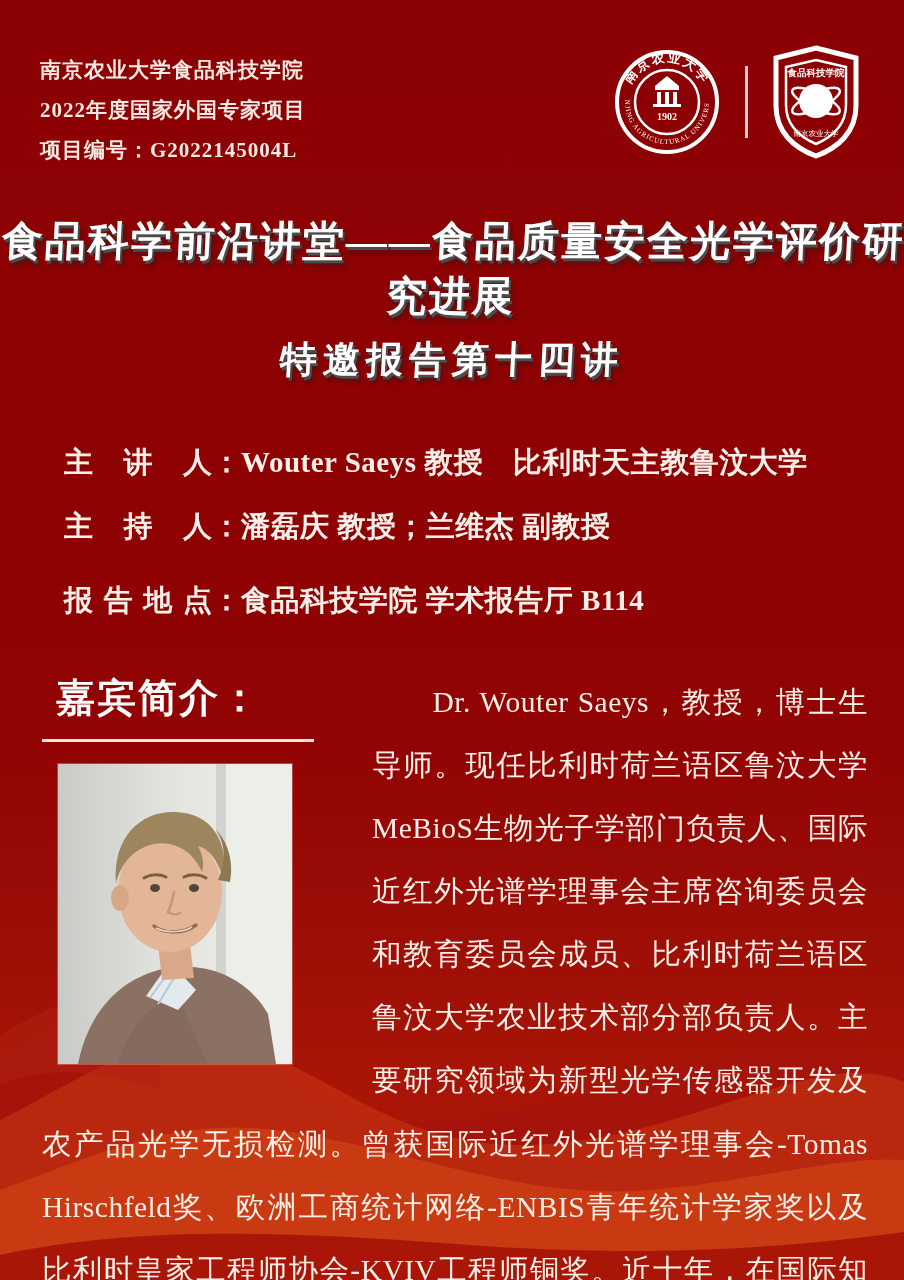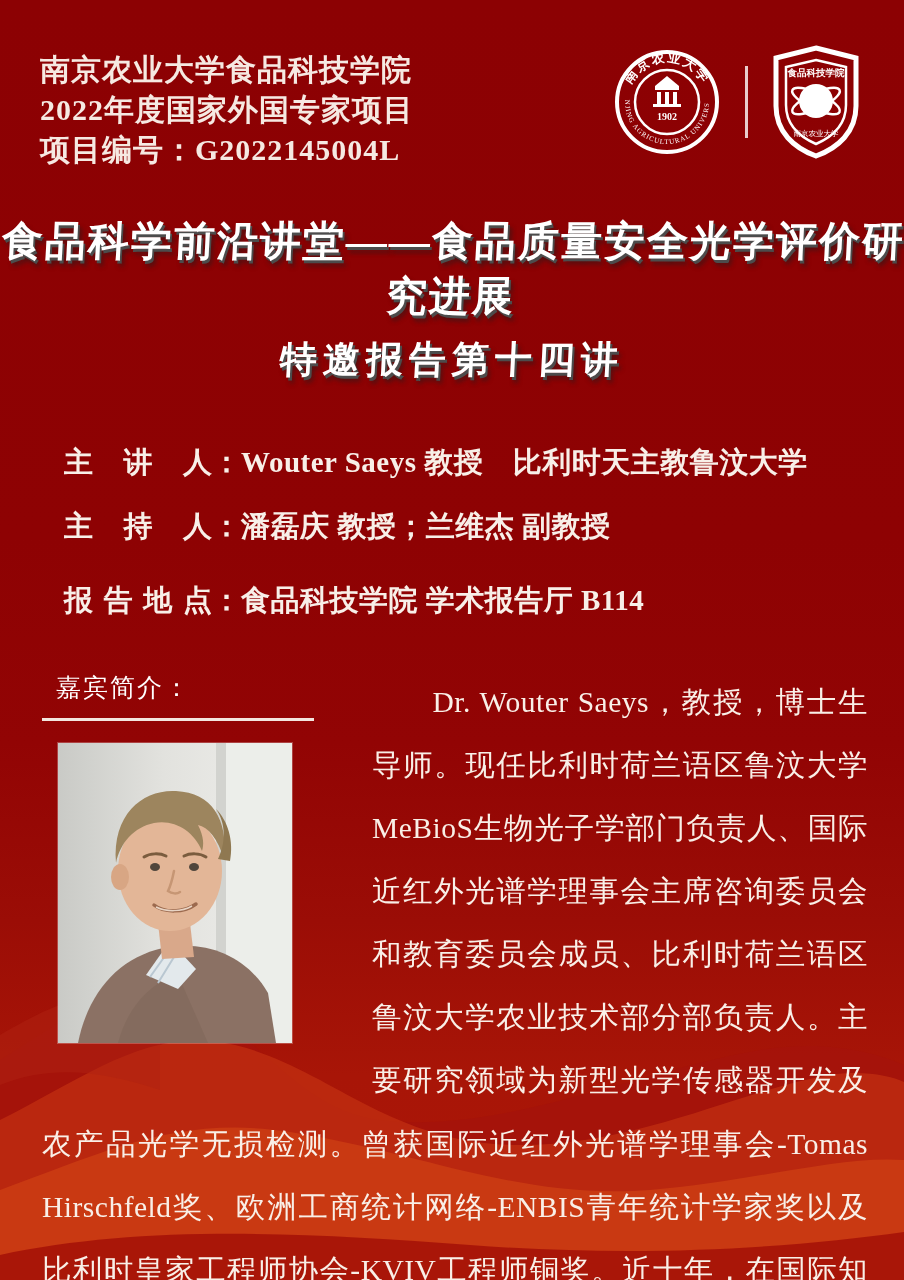--- a/index.html
+++ b/index.html
@@ -12,21 +12,21 @@
     background:linear-gradient(180deg,
       #8c0103 0%, #8e0203 42%, #920404 58%,
       #9b0d06 72%, #a81507 84%, #ab1607 100%);
   }
   .bg-waves { position:absolute; left:0; bottom:0; width:904px; height:420px; z-index:0; pointer-events:none; }
   .content { position:relative; z-index:2; }
 
   
   .header { display:flex; justify-content:space-between; align-items:flex-start; padding:50px 42px 0 40px; }
   .project-info {
-    font-size:30px; font-weight:bold; line-height:40px;
+    font-size:21px; font-weight:bold; line-height:40px;
     white-space:pre-line; letter-spacing:1px; color:#f6e9e2;
   }
   .logos { display:flex; align-items:center; gap:22px; margin-top:-6px; }
   .logo-divider { width:3px; height:72px; background:rgba(255,255,255,.8); }
 
   
   .title-block { text-align:center; margin-top:44px; line-height:1.35; }
   .title-line1 {
     font-size:41px; font-weight:bold; color:#ffffff; letter-spacing:2px;
     text-shadow:2px 3px 0 #4c4c4c, 4px 6px 4px rgba(30,30,30,.55);
@@ -47,21 +47,21 @@
     text-align:justify; text-align-last:justify; text-justify:inter-character;
   }
   .row-content { letter-spacing:.5px; }
   .row-content.multiline { white-space:pre-line; line-height:1.55; }
   .row.gap-lg { margin-top:34px; }
 
   
   .bio { margin:50px 36px 0 42px; }
   .bio-left { float:left; width:292px; margin-right:38px; }
   .bio-heading {
-    font-size:25px; font-weight:normal; letter-spacing:2px; color:#fff;
+    font-size:39px; font-weight:bold; letter-spacing:2px; color:#fff;
     padding:0 0 14px 14px; border-bottom:3px solid #f3e6df; width:272px;
   }
   .photo-frame { margin:22px 0 14px 16px; width:234px; height:300px; box-shadow:0 0 0 1px rgba(255,255,255,.25); }
   .bio-text {
     font-size:29.5px; line-height:2.14; text-align:justify;
     text-indent:2.05em; letter-spacing:.5px; color:#f9efe7;
   }
 </style>
 </head>
 <body>

